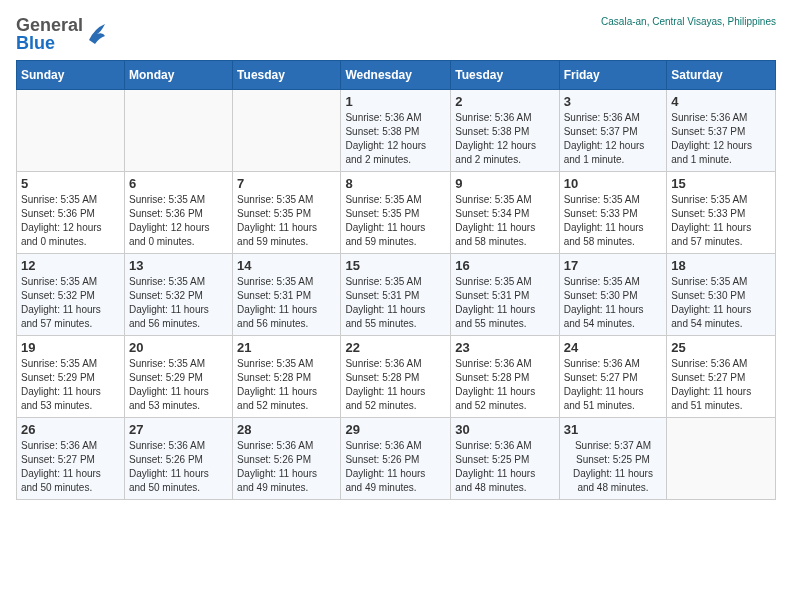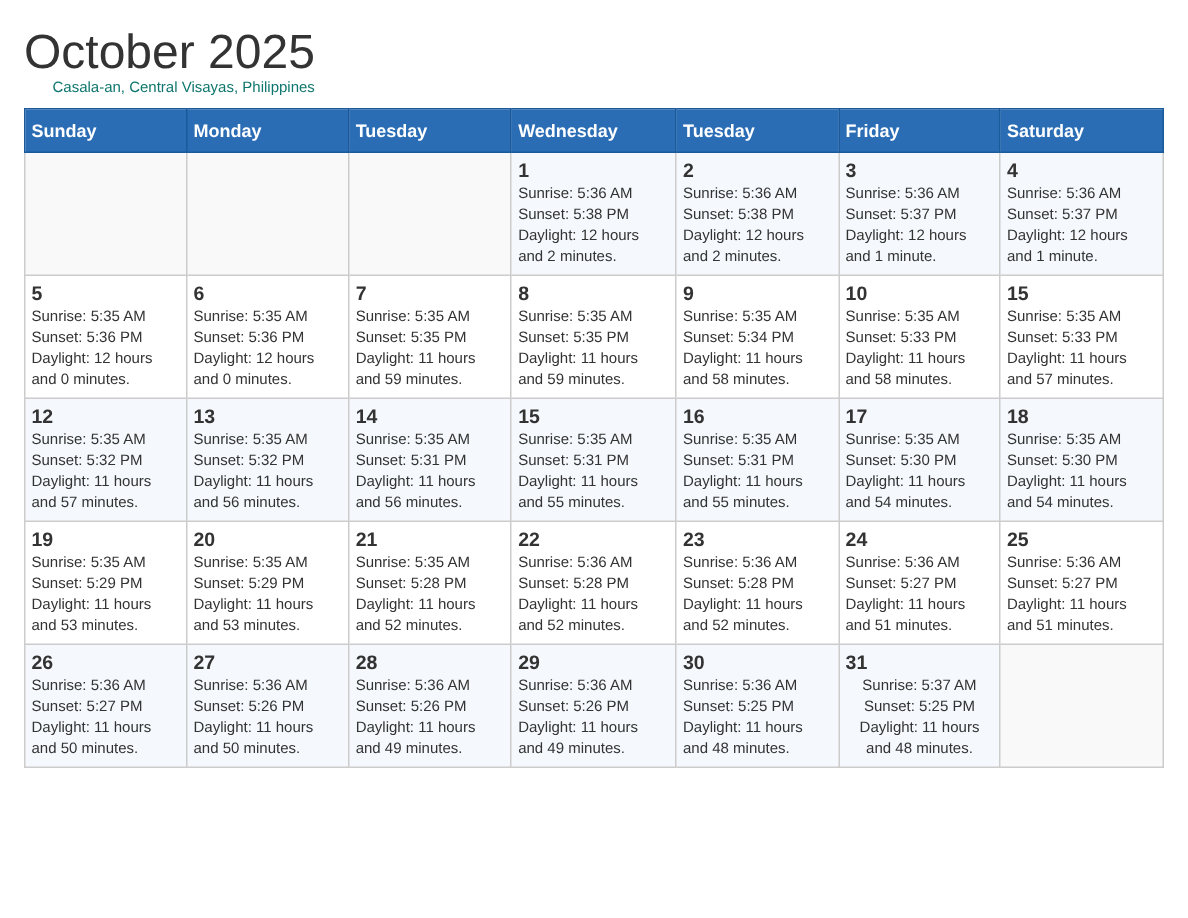--- a/index.html
+++ b/index.html
@@ -89,22 +89,30 @@
       color: #333;
     }
     .empty-cell {
       background: #f9f9f9 !important;
     }
   </style>
 </head>
 <body>
 
 <div class="header">
+  <div class="logo">
+    <div class="logo-text">
+      <span class="logo-general">General</span>
+      <span class="logo-blue">Blue</span>
+    </div>
+    <svg class="logo-icon" viewBox="0 0 20 28" xmlns="http://www.w3.org/2000/svg">
+      <path d="M2 20 Q8 8 18 4 Q14 12 10 14 Q16 12 18 16 Q12 18 8 24 Z" fill="#2a6db5"></path>
+    </svg>
+  </div>
   <div class="title-area">
-    <div class="month-title">October 2025</div>
     <div class="location">Casala-an, Central Visayas, Philippines</div>
   </div>
 </div>
 
 <table class="calendar">
   <thead>
     <tr>
     <th>Sunday</th>
         <th>Monday</th>
         <th>Tuesday</th>

